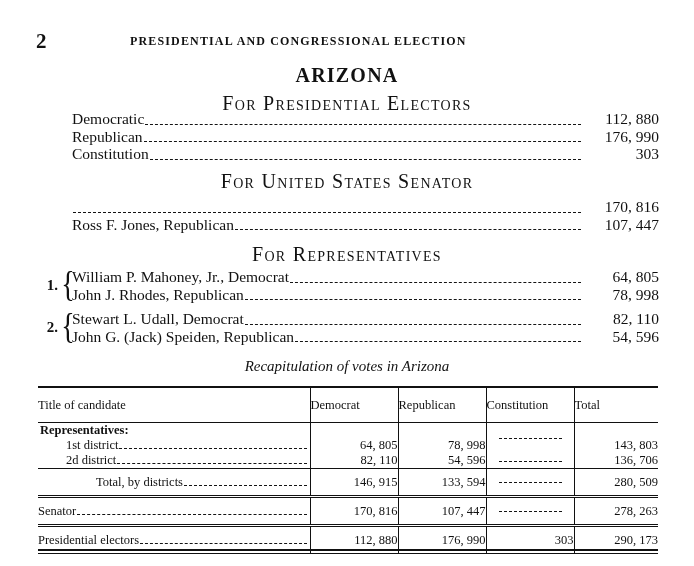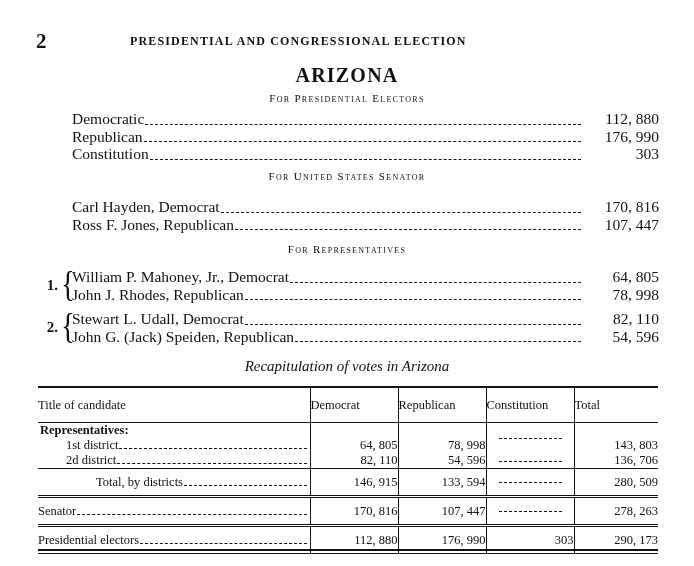--- a/index.html
+++ b/index.html
@@ -57,21 +57,21 @@
     right: 0;
     text-align: center;
     font-size: 20px;
     font-weight: bold;
     letter-spacing: 1.2px;
   }
 
   
   .section-head {
     text-align: center;
-    font-size: 11px;
+    font-size: 20px;
     font-variant: small-caps;
     letter-spacing: 1.3px;
     font-weight: normal;
     white-space: nowrap;
   }
 
   
   .rows {
     font-size: 15.5px;
     line-height: 17.5px;
@@ -292,21 +292,20 @@
     <div class="lrow">
       <span class="lbl">Constitution</span>
       <span class="leader"></span>
       <span class="val">303</span>
     </div>
   </div>
 
   <div class="section-head" id="senator-head">For United States Senator</div>
   <div class="rows" id="senator-rows">
     <div class="lrow">
-      <span class="lbl">Carl Hayden, Democrat</span>
       <span class="leader"></span>
       <span class="val">170, 816</span>
     </div>
     <div class="lrow">
       <span class="lbl">Ross F. Jones, Republican</span>
       <span class="leader"></span>
       <span class="val">107, 447</span>
     </div>
   </div>
 

